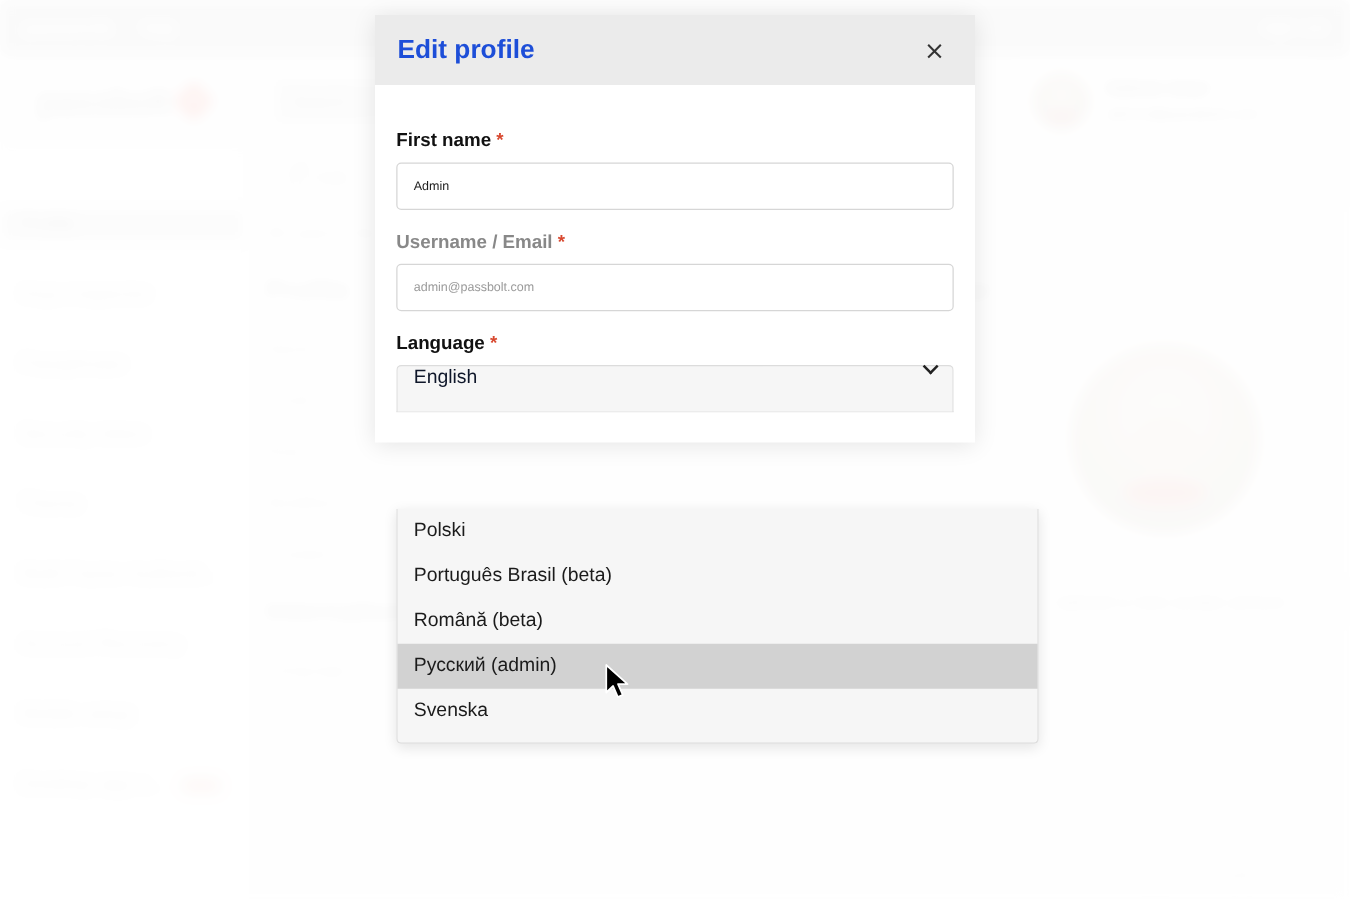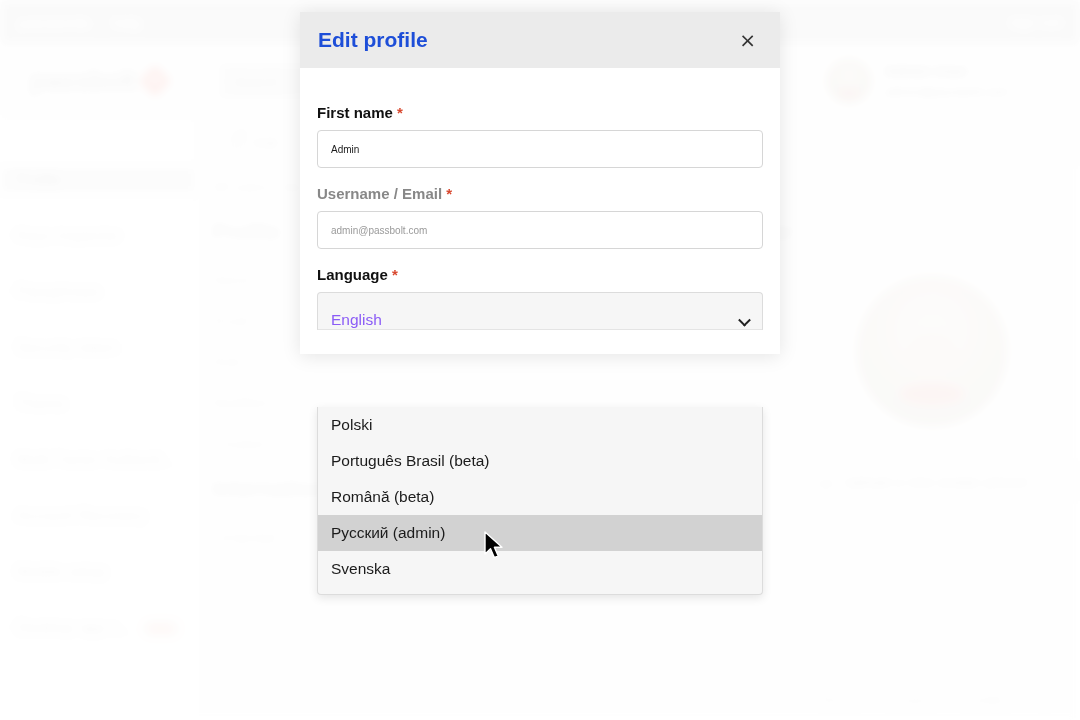--- a/index.html
+++ b/index.html
@@ -353,38 +353,38 @@
 
   .select-btn {
     width: 446px;
     height: 38px;
     border: 1px solid #dcdcdc;
     border-bottom: 1px solid #e4e4e4;
     border-radius: 4px 4px 0 0;
     background: #f6f6f6;
     padding: 0 13px;
     font-size: 15.5px;
-    color: #8b5cf6;
-    display: flex;
-    align-items: flex-end;
+    color: #0f172a;
+    display: flex;
+    align-items: flex-start;
     cursor: pointer;
   }
   .chev {
     margin-left: auto;
     width: 9px; height: 9px;
     border-right: 2px solid #222;
     border-bottom: 2px solid #222;
     transform: rotate(45deg) translate(-3px,-3px);
   }
 
   .dropdown {
     position: absolute;
     left: 317px;
     top: 407px;
-    width: 446px;
+    width: 514px;
     background: #f6f6f6;
     border: 1px solid #dcdcdc;
     border-top: none;
     border-radius: 0 0 4px 4px;
     box-shadow: 0 3px 10px rgba(0,0,0,0.10);
     z-index: 40;
     padding-bottom: 7px;
   }
   .dd-item {
     height: 36px;

